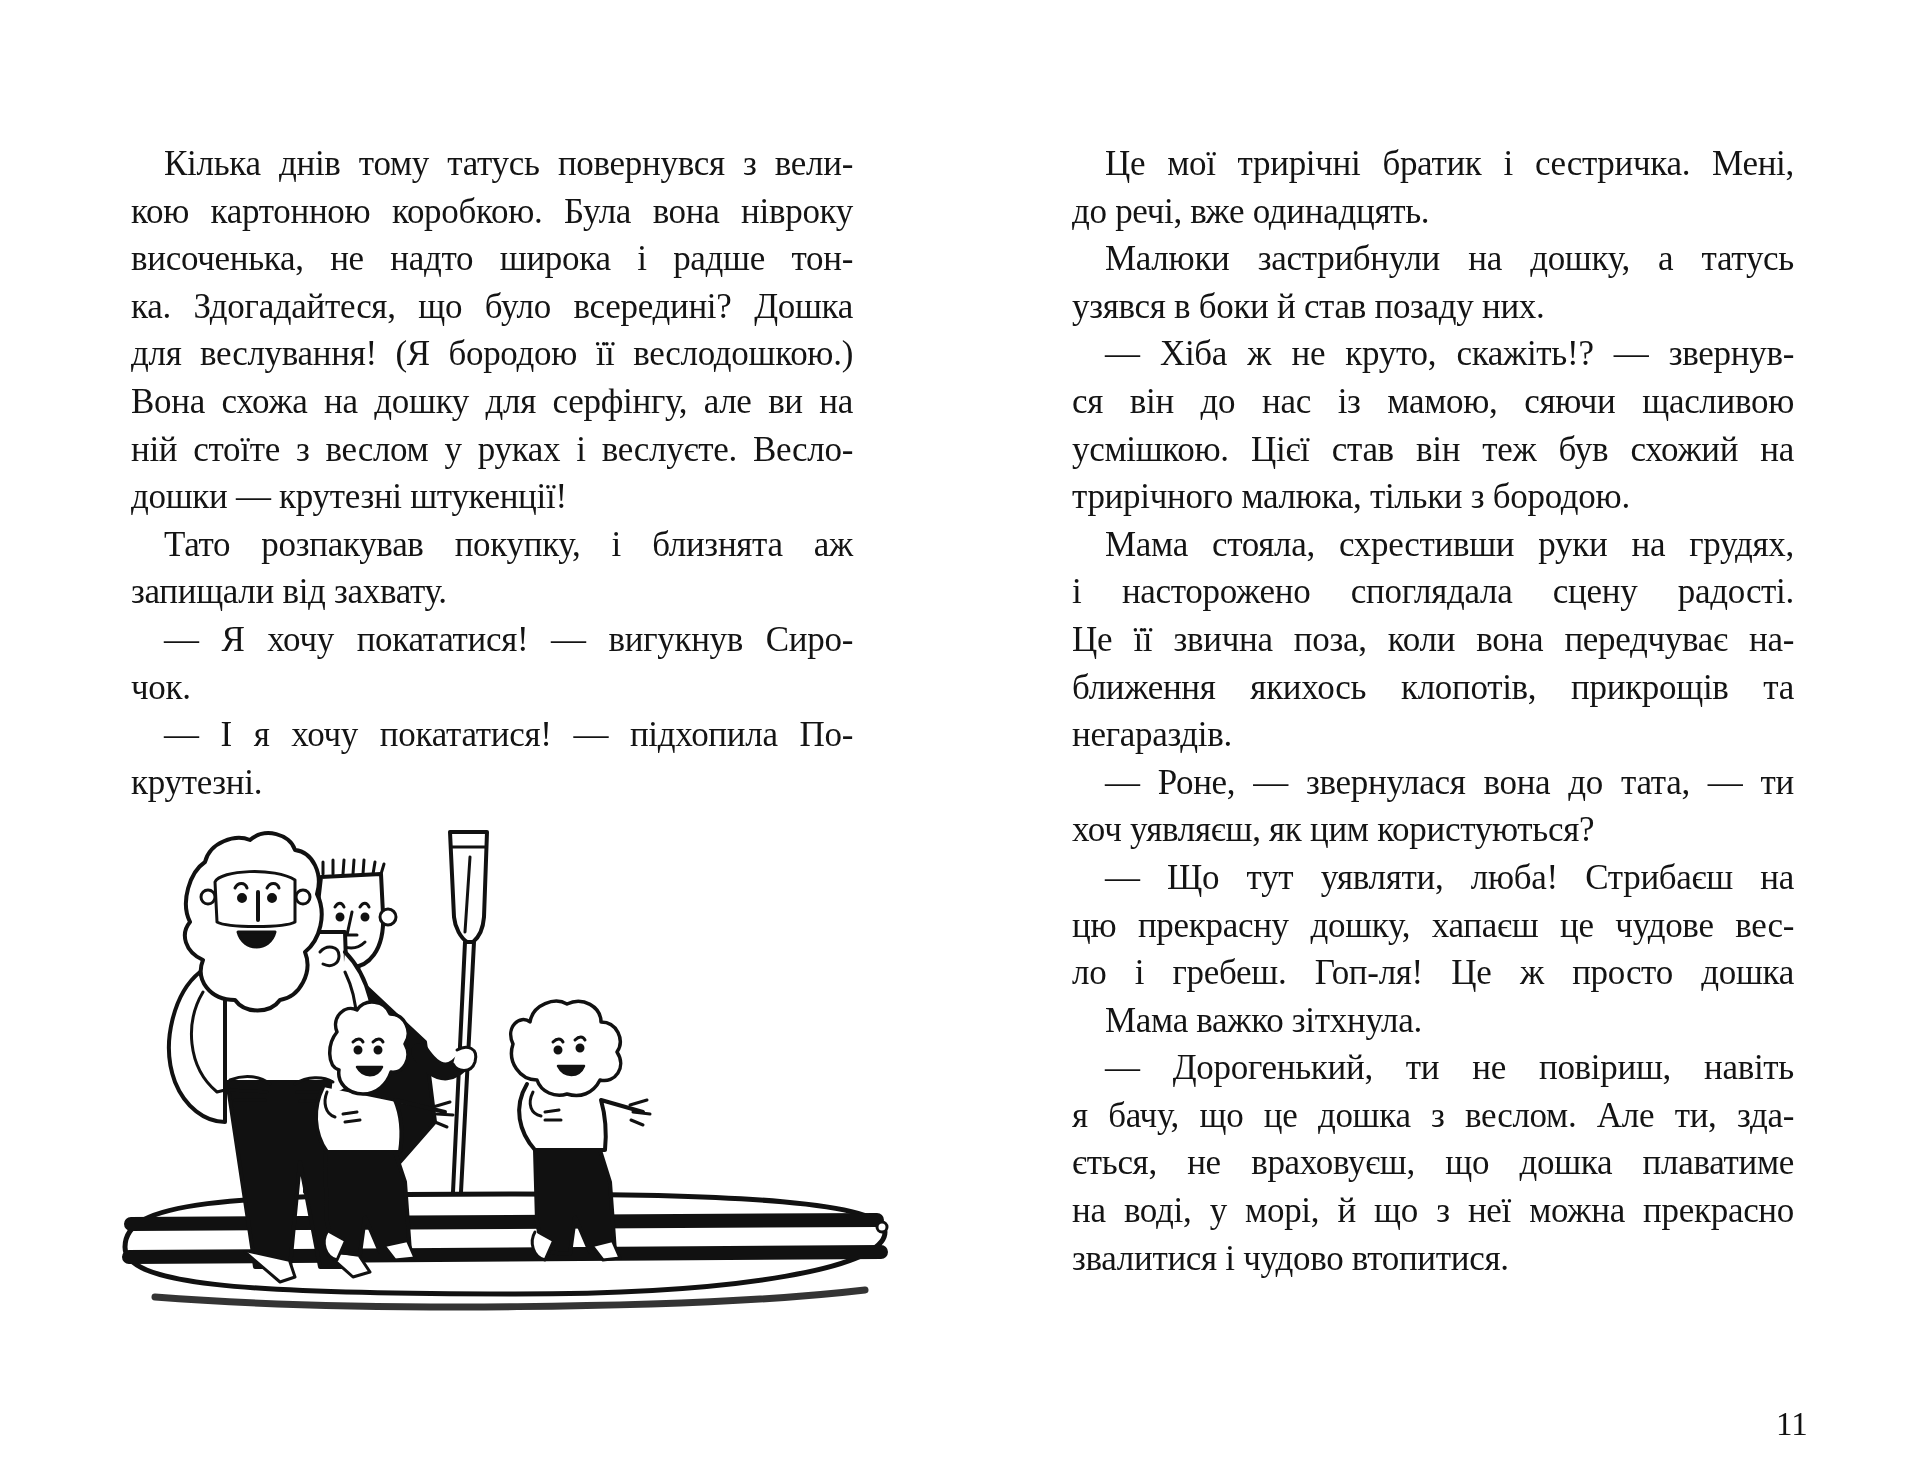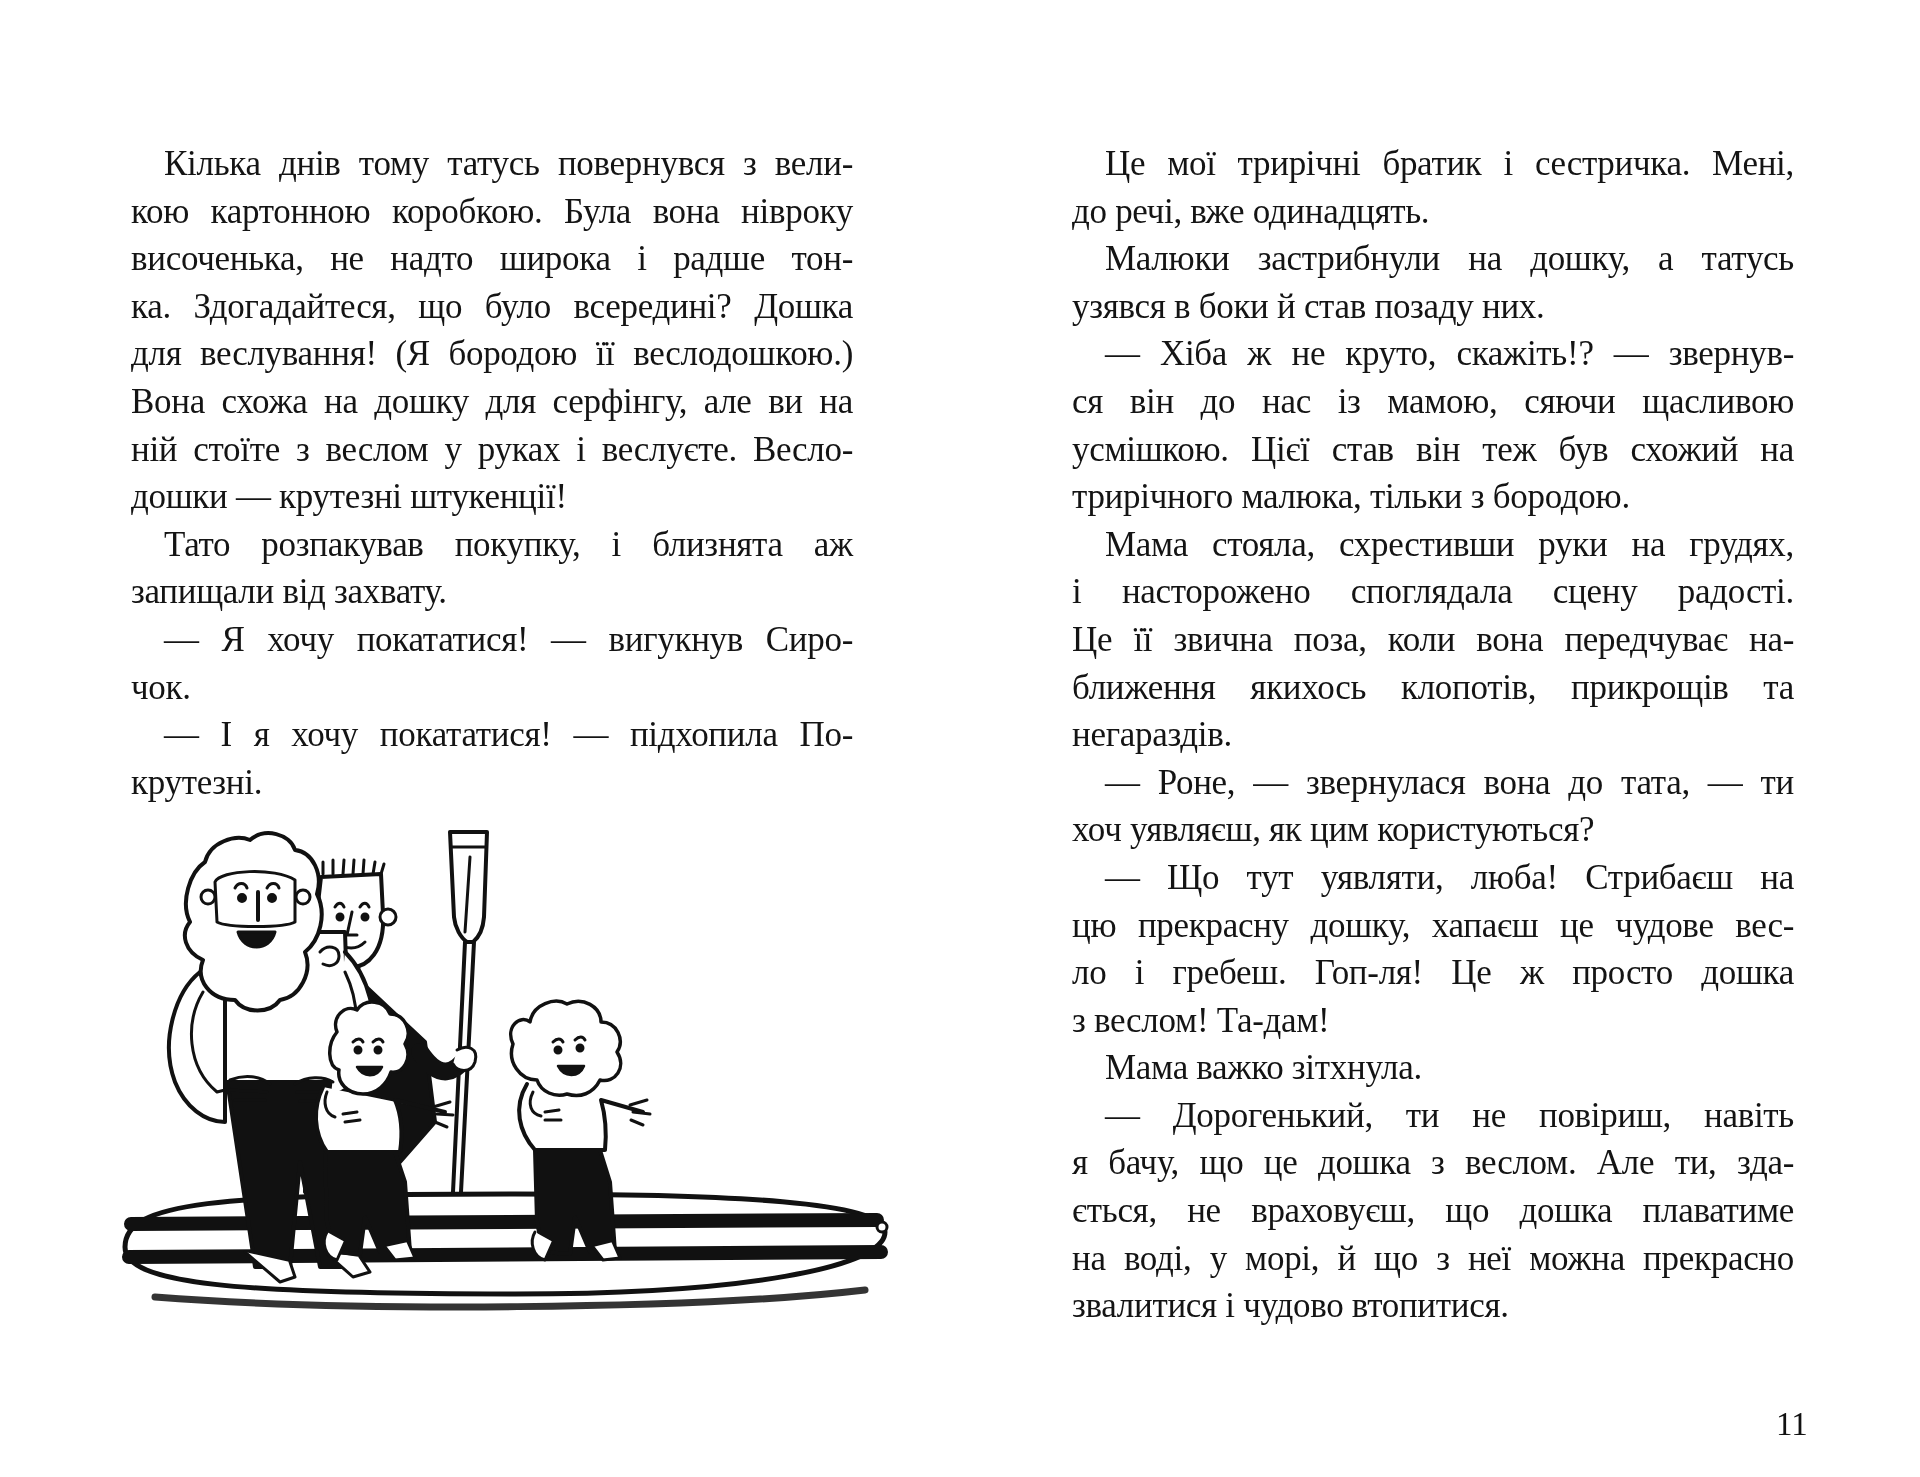--- a/index.html
+++ b/index.html
@@ -181,21 +181,20 @@
       <span class="line indent">Мама стояла, схрестивши руки на грудях,</span>
       <span class="line">і насторожено споглядала сцену радості.</span>
       <span class="line">Це її звична поза, коли вона передчуває на-</span>
       <span class="line">ближення якихось клопотів, прикрощів та</span>
       <span class="line last">негараздів.</span>
       <span class="line indent">— Роне, — звернулася вона до тата, — ти</span>
       <span class="line last">хоч уявляєш, як цим користуються?</span>
       <span class="line indent">— Що тут уявляти, люба! Стрибаєш на</span>
       <span class="line">цю прекрасну дошку, хапаєш це чудове вес-</span>
       <span class="line">ло і гребеш. Гоп-ля! Це ж просто дошка</span>
-      <span class="line last">з веслом! Та-дам!</span>
       <span class="line indent last">Мама важко зітхнула.</span>
       <span class="line indent">— Дорогенький, ти не повіриш, навіть</span>
       <span class="line">я бачу, що це дошка з веслом. Але ти, зда-</span>
       <span class="line">ється, не враховуєш, що дошка плаватиме</span>
       <span class="line">на воді, у морі, й що з неї можна прекрасно</span>
       <span class="line last">звалитися і чудово втопитися.</span>
     </div>
 
   <div class="page-number">11</div>
 </div>

